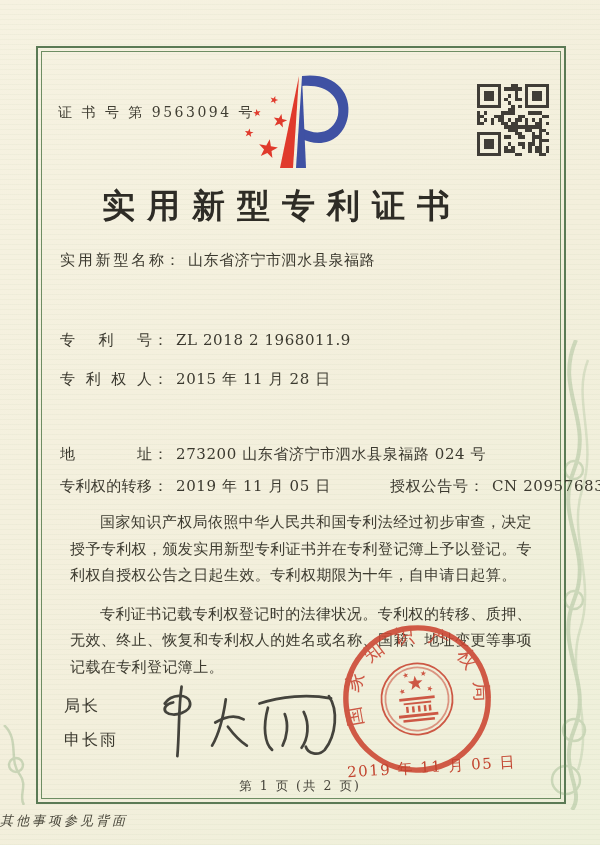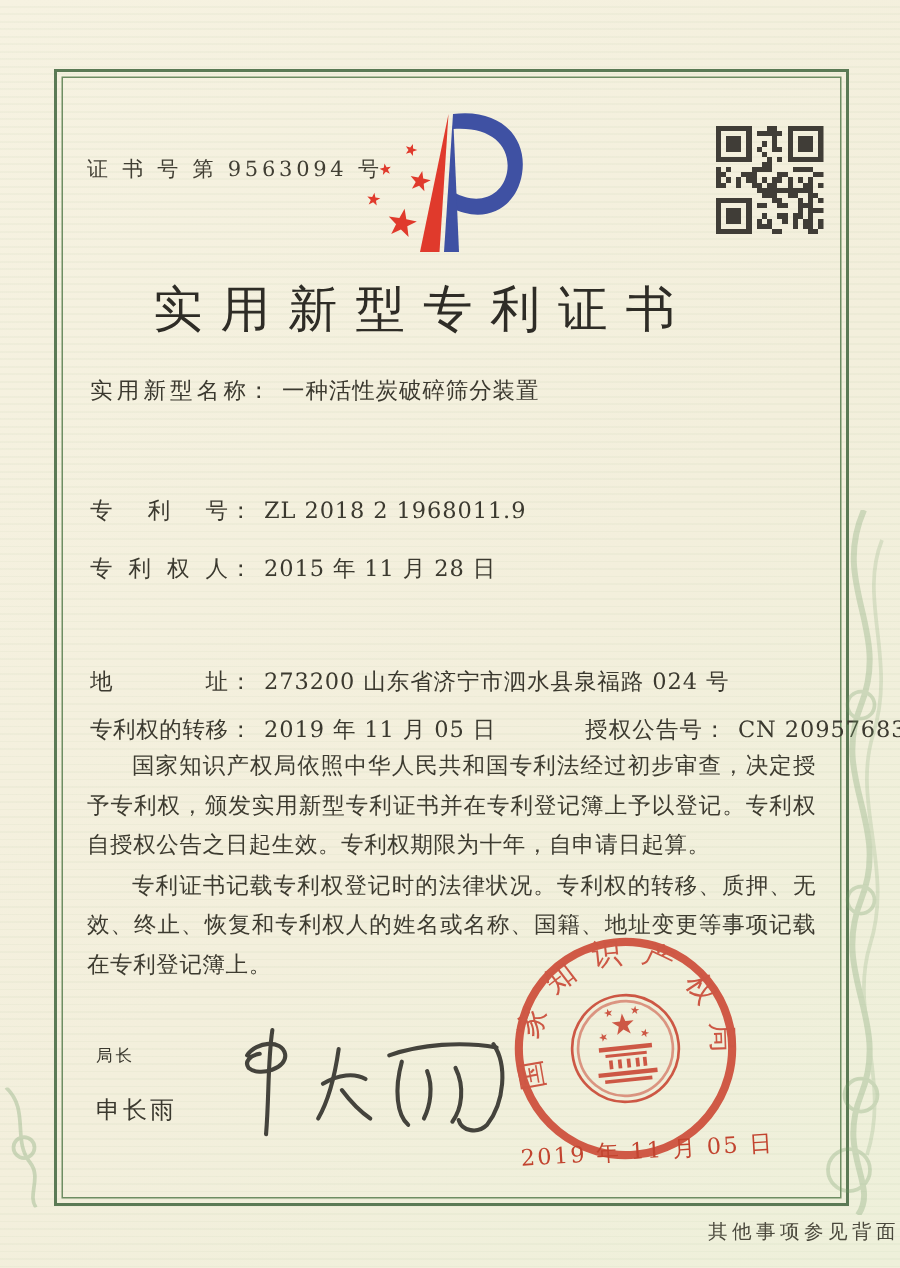--- a/index.html
+++ b/index.html
@@ -24,54 +24,54 @@
     content:"";position:absolute;inset:3px;border:1px solid #6e8d63;
   }
   .cert-no{
     position:absolute;left:58px;top:104px;
     font-size:14px;letter-spacing:2.5px;color:#403e33;
   }
   .logo{position:absolute;left:236px;top:70px;width:128px;height:112px;}
   .qr{position:absolute;left:477px;top:84px;width:72px;height:72px;}
   .title{
     position:absolute;left:0;top:184px;width:552px;
-    text-align:center;font-size:33px;font-weight:400;
+    text-align:center;font-size:33px;font-weight:700;
     letter-spacing:12px;text-indent:12px;color:#2e2c26;
   }
   .frow{position:absolute;left:60px;font-size:15px;white-space:nowrap;}
   .flabel{
     display:inline-block;width:92px;
     text-align:justify;text-align-last:justify;
     -moz-text-align-last:justify;
   }
   .fcolon{margin-left:1px;}
   .fval{margin-left:8px;letter-spacing:0.6px;}
   .grant2{position:absolute;left:330px;top:0;font-size:15px;white-space:nowrap;}
   .grant2 .flabel{width:78px;}
   .paras{
     position:absolute;left:58px;top:497px;width:486px;
     font-size:15px;line-height:26.5px;text-align:justify;color:#3d3b30;
   }
-  .paras p{margin:0;text-indent:2em;letter-spacing:0.4px;}
-  .sig-title{position:absolute;left:64px;top:696px;font-size:11px;letter-spacing:2px;}
+  .paras p{margin:12px;text-indent:2em;letter-spacing:0.4px;}
+  .sig-title{position:absolute;left:64px;top:696px;font-size:16px;letter-spacing:2px;}
   .sig-name{position:absolute;left:64px;top:730px;font-size:16px;letter-spacing:2px;}
   .sig-script{position:absolute;left:150px;top:680px;width:200px;height:85px;}
   .seal{position:absolute;left:338px;top:620px;width:158px;height:158px;transform:rotate(-6deg);}
   .seal-date{
     position:absolute;left:347px;top:758px;
     font-size:15px;color:#c2442f;letter-spacing:1.5px;
     transform:rotate(-3.5deg);white-space:nowrap;
   }
   .page-info{
     position:absolute;left:0;top:778px;width:600px;text-align:center;
     font-size:12.5px;letter-spacing:2px;color:#45433a;
   }
   .back-note{
-    position:absolute;left:0;top:812px;width:600px;text-align:right;
-    font-size:13px;letter-spacing:3px;color:#4a483c;
+    position:absolute;left:0;top:812px;width:600px;text-align:left;
+    font-size:13px;letter-spacing:3px;color:#4a483c;font-style:italic;
   }
   .ornament-right{position:absolute;right:2px;top:340px;width:62px;height:470px;opacity:0.28;}
   .ornament-left{position:absolute;left:0;top:725px;width:34px;height:80px;opacity:0.3;}
 </style>
 </head>
 <body>
 
 <div class="page">
 
   <div class="frame"></div>
@@ -222,21 +222,21 @@
           <rect x="12" y="20" width="1" height="1"></rect>
           <rect x="18" y="20" width="1" height="1"></rect>
           <rect x="19" y="20" width="1" height="1"></rect>
         </g>
     </g>
   </svg>
 
   <div class="title">实用新型专利证书</div>
 
   <div class="frow" style="top:251px">
-    <span class="flabel" style="width:104px">实用新型名称</span><span class="fcolon">：</span><span class="fval">一种活性炭破碎筛分装置</span>
+    <span class="flabel" style="width:104px">实用新型名称</span><span class="fcolon">：</span><span class="fval">山东省济宁市泗水县泉福路</span>
   </div>
   <div class="frow" style="top:331px">
     <span class="flabel">专利号</span><span class="fcolon">：</span><span class="fval">ZL 2018 2 1968011.9</span>
   </div>
   <div class="frow" style="top:370px">
     <span class="flabel">专利权人</span><span class="fcolon">：</span><span class="fval">2015 年 11 月 28 日</span>
   </div>
   <div class="frow" style="top:445px">
     <span class="flabel">地址</span><span class="fcolon">：</span><span class="fval">273200 山东省济宁市泗水县泉福路 024 号</span>
   </div>
@@ -294,20 +294,21 @@
         <rect x="0" y="7" width="2.5" height="6"></rect>
         <rect x="6" y="7" width="2.5" height="6"></rect>
         <rect x="11" y="7" width="2.5" height="6"></rect>
         <rect x="-20" y="15" width="40" height="3"></rect>
         <rect x="-16" y="20" width="32" height="2.5"></rect>
       </g>
     </g>
   </svg>
   <div class="seal-date">2019 年 11 月 05 日</div>
 
+  <div class="page-info">第 1 页 (共 2 页)</div>
   <div class="back-note">其他事项参见背面</div>
 
   <svg class="ornament-right" viewBox="0 0 62 470" aria-hidden="true">
     <g fill="none" stroke="#6f9a64" stroke-width="4">
       <path d="M40,0 C18,50 58,80 38,130 C18,180 58,210 38,260 C18,310 58,340 38,390 C22,430 50,450 36,470"></path>
       <path d="M52,20 C36,60 62,100 46,150 C32,195 60,240 44,290 C30,335 58,380 42,430" stroke-width="2.5" opacity="0.7"></path>
       <circle cx="38" cy="130" r="9" stroke-width="2.5"></circle>
       <circle cx="38" cy="260" r="9" stroke-width="2.5"></circle>
       <circle cx="38" cy="390" r="11" stroke-width="2.5"></circle>
       <circle cx="30" cy="440" r="14" stroke-width="2.5"></circle>

